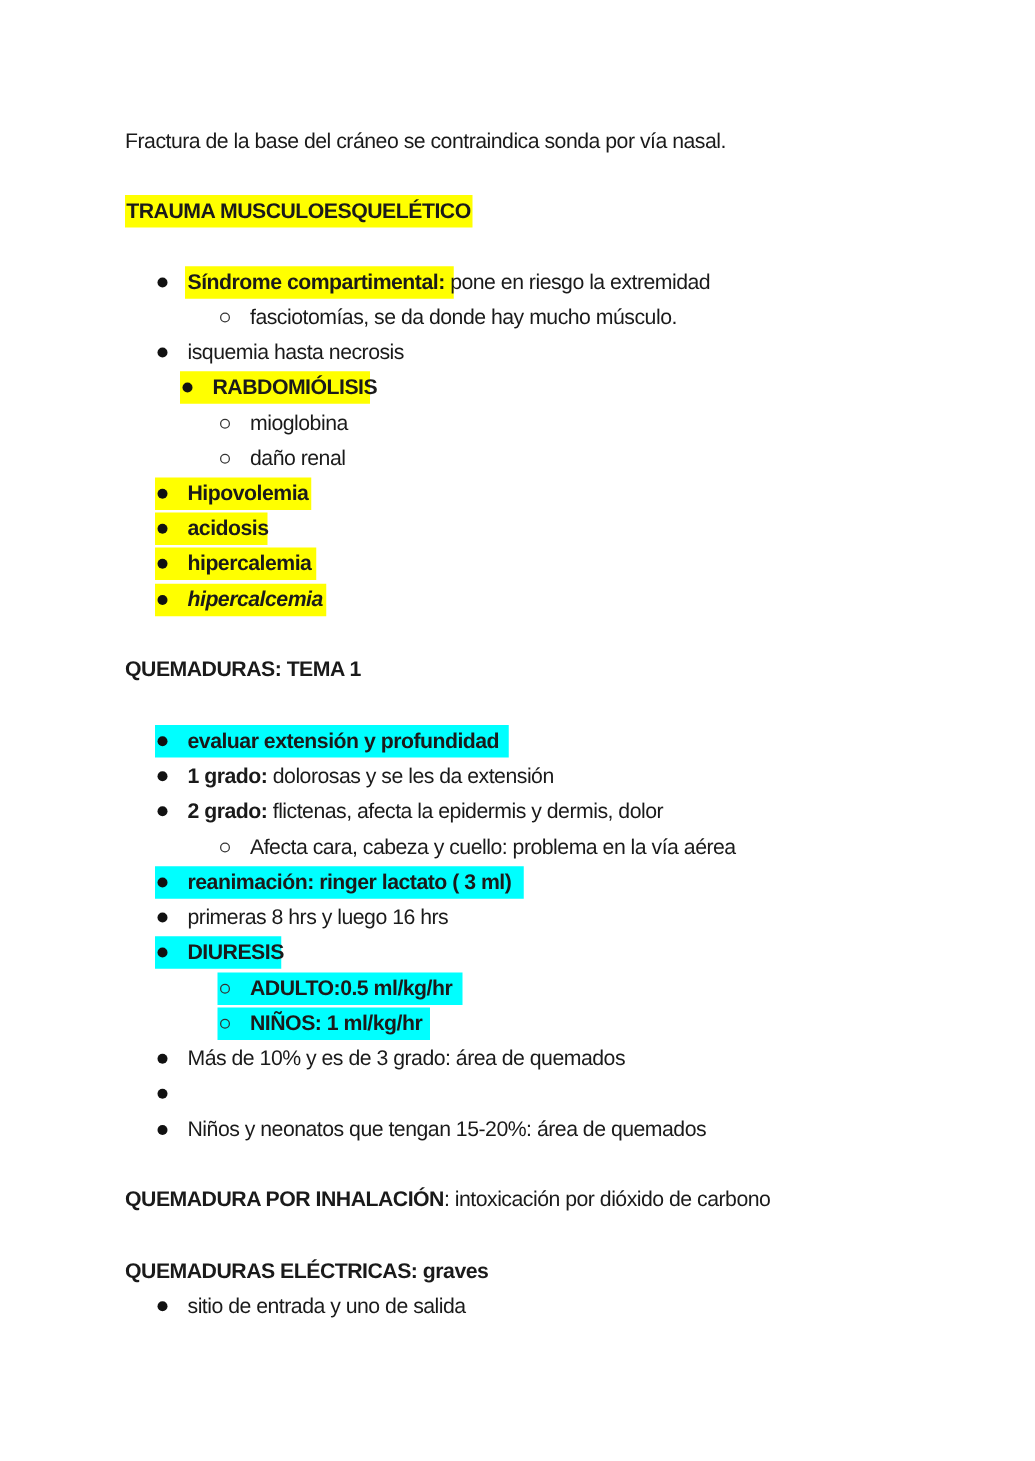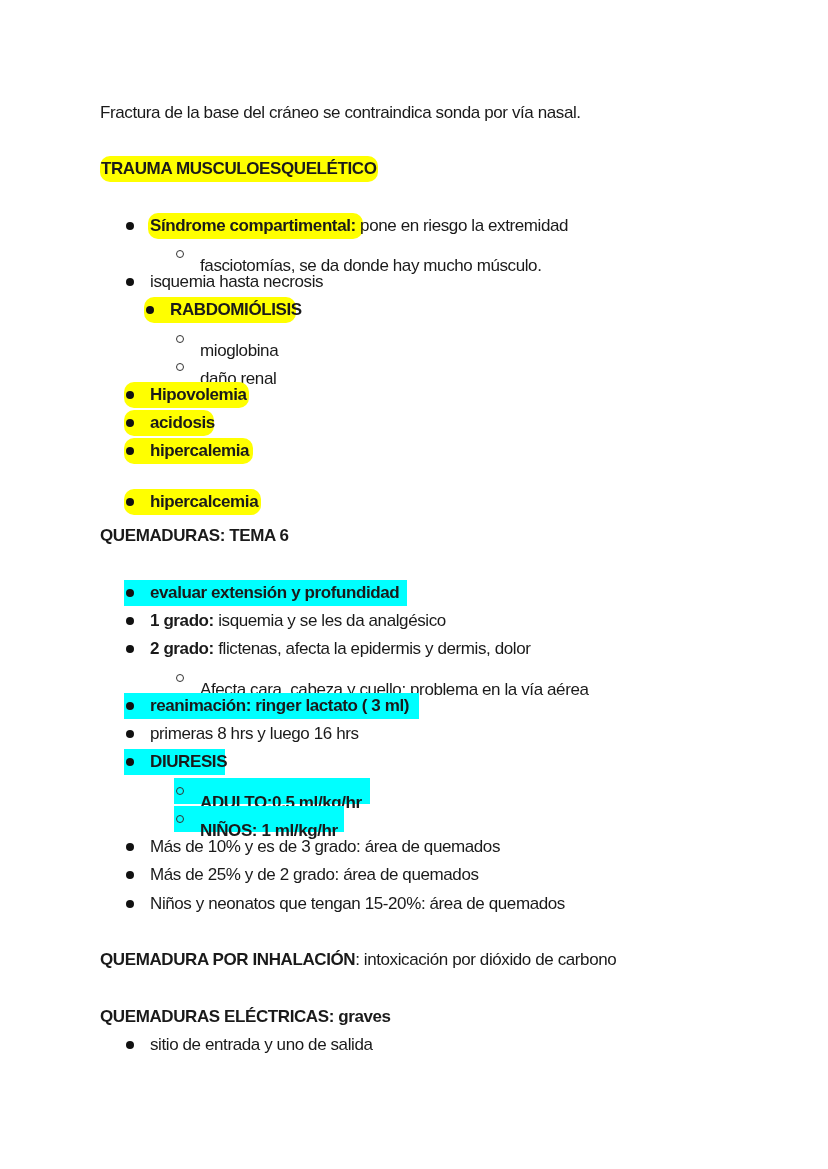--- a/index.html
+++ b/index.html
@@ -1,28 +1,28 @@
 <!DOCTYPE html>
 <html><head>
 <meta charset="utf-8">
 <style>
   html, body { margin:0; padding:0; background:#ffffff; }
   body { width:828px; height:1169px; position:relative; overflow:hidden;
          font-family:"Liberation Sans", sans-serif; color:#1a1a1a; font-size:17px; }
   .line { position:absolute; left:0; height:26px; line-height:26px; white-space:nowrap; letter-spacing:-0.4px; }
   .hl { display:inline-block; padding:0 1px; height:26px; line-height:26px; }
-  .hl-yellow { background:#ffff00;border-radius:10px; }
+  .hl-yellow { background:#ffff00; }
   .hl-cyan { background:#00ffff; }
   .b { font-weight:bold; }
   .l1 { left:100px; }
   .bullet-row { position:absolute; left:0; height:26px; line-height:26px; white-space:nowrap; letter-spacing:-0.4px; }
   .dot { position:absolute; left:126px; top:9px; width:8px; height:8px; border-radius:50%; background:#111; }
   .circ { position:absolute; left:176px; top:9px; width:7px; height:7px; border-radius:50%; border:1.2px solid #333; box-sizing:border-box; width:8px; height:8px; }
   .txt1 { position:absolute; left:150px; top:0; }
-  .txt2 { position:absolute; left:200px; top:12px; }
+  .txt2 { position:absolute; left:200px; top:0; }
   .band { position:absolute; top:0; height:26px; }
 </style>
 </head>
 <body>
 
 <div>
 
   <div class="line l1" style="top:100px;">Fractura de la base del cráneo se contraindica sonda por vía nasal.</div>
 
   <div class="line l1" style="top:156px;">
@@ -63,36 +63,36 @@
   <div class="bullet-row" style="top:410px;width:828px;padding-left:27px;">
     <div class="band hl-yellow" style="left:124px;width:90px;"></div>
     <span class="dot"></span>
     <span class="txt1 b">acidosis</span>
   </div>
   <div class="bullet-row" style="top:438px;width:828px;">
     <div class="band hl-yellow" style="left:124px;width:129px;"></div>
     <span class="dot"></span>
     <span class="txt1 b">hipercalemia</span>
   </div>
-  <div class="bullet-row" style="top:489px;width:828px;">
+  <div class="bullet-row" style="top:467px;width:828px;font-style:italic;">
     <div class="band hl-yellow" style="left:124px;width:137px;"></div>
     <span class="dot"></span>
     <span class="txt1 b">hipercalcemia</span>
   </div>
 
-  <div class="line l1 b" style="top:523px;">QUEMADURAS: TEMA 6</div>
+  <div class="line l1 b" style="top:523px;">QUEMADURAS: TEMA 1</div>
 
   <div class="bullet-row" style="top:580px;width:828px;">
     <div class="band hl-cyan" style="left:124px;width:283px;"></div>
     <span class="dot"></span>
     <span class="txt1 b">evaluar extensión y profundidad</span>
   </div>
   <div class="bullet-row" style="top:608px;width:828px;">
     <span class="dot"></span>
-    <span class="txt1"><span class="b">1 grado:</span><span> isquemia y se les da analgésico</span></span>
+    <span class="txt1"><span class="b">1 grado:</span><span> dolorosas y se les da extensión</span></span>
   </div>
   <div class="bullet-row" style="top:636px;width:828px;">
     <span class="dot"></span>
     <span class="txt1"><span class="b">2 grado:</span><span> flictenas, afecta la epidermis y dermis, dolor</span></span>
   </div>
   <div class="bullet-row" style="top:665px;width:828px;">
     <span class="circ"></span>
     <span class="txt2">Afecta cara, cabeza y cuello: problema en la vía aérea</span>
   </div>
   <div class="bullet-row" style="top:693px;width:828px;">
@@ -118,21 +118,20 @@
     <div class="band hl-cyan" style="left:174px;width:170px;"></div>
     <span class="circ"></span>
     <span class="txt2 b">NIÑOS: 1 ml/kg/hr</span>
   </div>
   <div class="bullet-row" style="top:834px;width:828px;">
     <span class="dot"></span>
     <span class="txt1">Más de 10% y es de 3 grado: área de quemados</span>
   </div>
   <div class="bullet-row" style="top:862px;width:828px;">
     <span class="dot"></span>
-    <span class="txt1">Más de 25% y de 2 grado: área de quemados</span>
   </div>
   <div class="bullet-row" style="top:891px;width:828px;">
     <span class="dot"></span>
     <span class="txt1">Niños y neonatos que tengan 15-20%: área de quemados</span>
   </div>
 
   <div class="line l1" style="top:947px;">
     <span class="b">QUEMADURA POR INHALACIÓN</span><span>: intoxicación por dióxido de carbono</span>
   </div>
 

